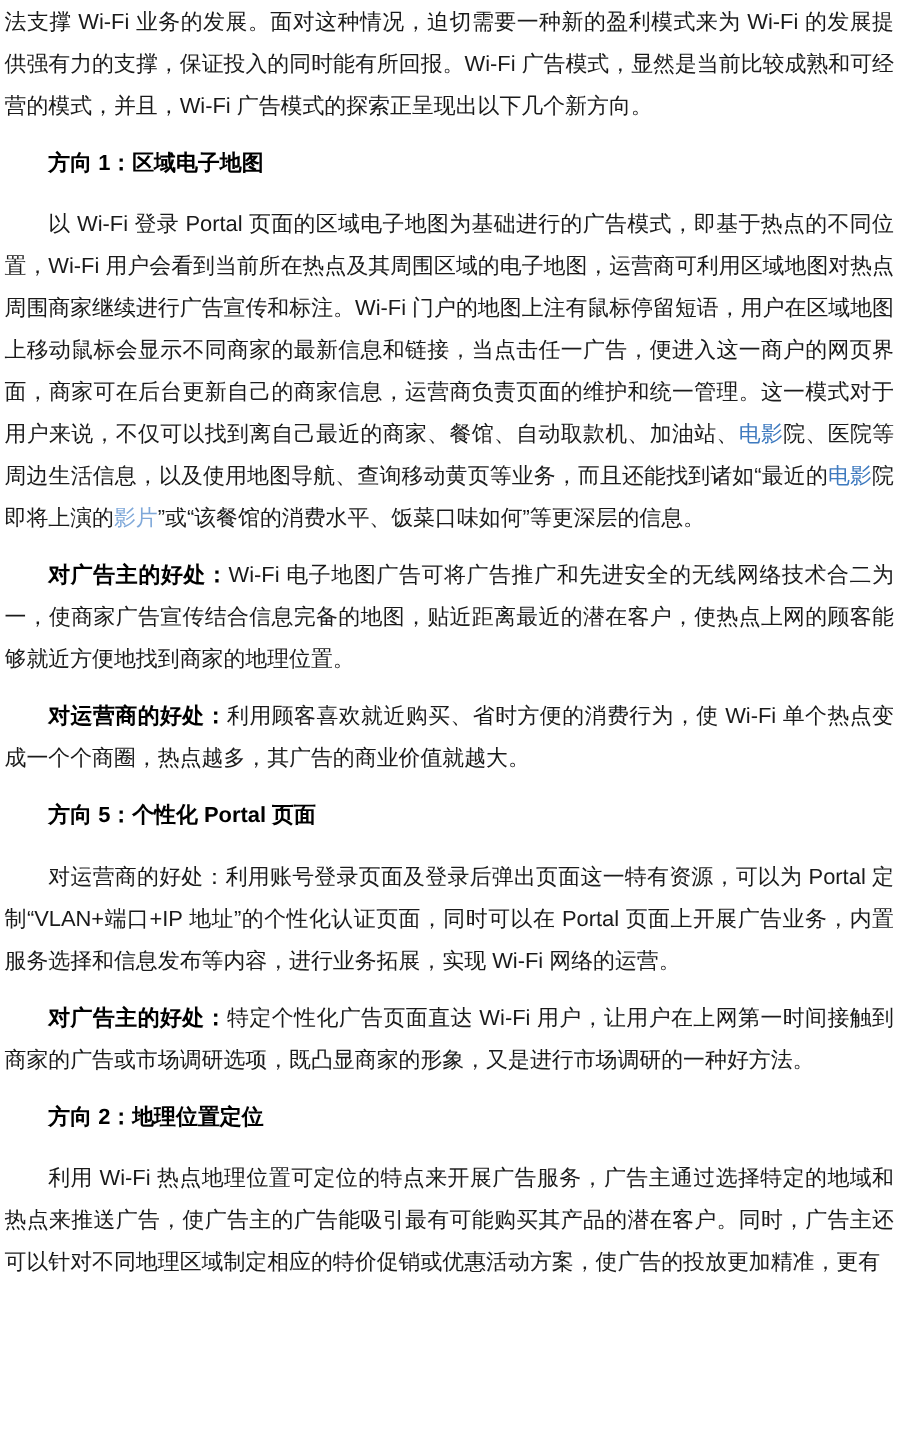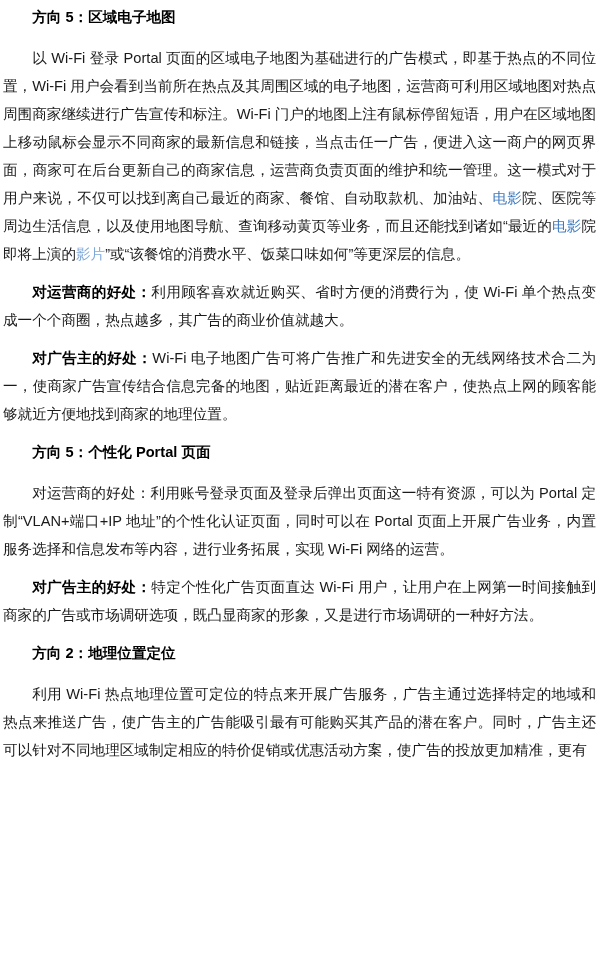--- a/index.html
+++ b/index.html
@@ -45,23 +45,24 @@
   .doclink {
     cursor: pointer;
     text-decoration: none;
   }
 </style>
 </head>
 <body>
 
 <div class="page">
   <div class="doc-body">
-      <div class="heading"><span>方向 5：区域电子地图</span></div>
+      <div class="para noindent"><span>法支撑 Wi-Fi 业务的发展。面对这种情况，迫切需要一种新的盈利模式来为 Wi-Fi 的发展提供强有力的支撑，保证投入的同时能有所回报。Wi-Fi 广告模式，显然是当前比较成熟和可经营的模式，并且，Wi-Fi 广告模式的探索正呈现出以下几个新方向。</span></div>
+      <div class="heading"><span>方向 1：区域电子地图</span></div>
       <div class="para"><span>以 Wi-Fi 登录 Portal 页面的区域电子地图为基础进行的广告模式，即基于热点的不同位置，Wi-Fi 用户会看到当前所在热点及其周围区域的电子地图，运营商可利用区域地图对热点周围商家继续进行广告宣传和标注。Wi-Fi 门户的地图上注有鼠标停留短语，用户在区域地图上移动鼠标会显示不同商家的最新信息和链接，当点击任一广告，便进入这一商户的网页界面，商家可在后台更新自己的商家信息，运营商负责页面的维护和统一管理。这一模式对于用户来说，不仅可以找到离自己最近的商家、餐馆、自动取款机、加油站、</span><span class="doclink" style="color: rgb(62, 122, 191);">电影</span><span>院、医院等周边生活信息，以及使用地图导航、查询移动黄页等业务，而且还能找到诸如“最近的</span><span class="doclink" style="color: rgb(62, 122, 191);">电影</span><span>院即将上演的</span><span class="doclink" style="color: rgb(127, 168, 217);">影片</span><span>”或“该餐馆的消费水平、饭菜口味如何”等更深层的信息。</span></div>
+      <div class="para"><span class="bold-lead">对广告主的好处：</span><span>Wi-Fi 电子地图广告可将广告推广和先进安全的无线网络技术合二为一，使商家广告宣传结合信息完备的地图，贴近距离最近的潜在客户，使热点上网的顾客能够就近方便地找到商家的地理位置。</span></div>
       <div class="para"><span class="bold-lead">对运营商的好处：</span><span>利用顾客喜欢就近购买、省时方便的消费行为，使 Wi-Fi 单个热点变成一个个商圈，热点越多，其广告的商业价值就越大。</span></div>
-      <div class="para"><span class="bold-lead">对广告主的好处：</span><span>Wi-Fi 电子地图广告可将广告推广和先进安全的无线网络技术合二为一，使商家广告宣传结合信息完备的地图，贴近距离最近的潜在客户，使热点上网的顾客能够就近方便地找到商家的地理位置。</span></div>
       <div class="heading"><span>方向 5：个性化 Portal 页面</span></div>
       <div class="para"><span>对运营商的好处：利用账号登录页面及登录后弹出页面这一特有资源，可以为 Portal 定制“VLAN+端口+IP 地址”的个性化认证页面，同时可以在 Portal 页面上开展广告业务，内置服务选择和信息发布等内容，进行业务拓展，实现 Wi-Fi 网络的运营。</span></div>
       <div class="para"><span class="bold-lead">对广告主的好处：</span><span>特定个性化广告页面直达 Wi-Fi 用户，让用户在上网第一时间接触到商家的广告或市场调研选项，既凸显商家的形象，又是进行市场调研的一种好方法。</span></div>
       <div class="heading"><span>方向 2：地理位置定位</span></div>
       <div class="para"><span>利用 Wi-Fi 热点地理位置可定位的特点来开展广告服务，广告主通过选择特定的地域和热点来推送广告，使广告主的广告能吸引最有可能购买其产品的潜在客户。同时，广告主还可以针对不同地理区域制定相应的特价促销或优惠活动方案，使广告的投放更加精准，更有</span></div>
     </div>
 </div>
 
 </body></html>

